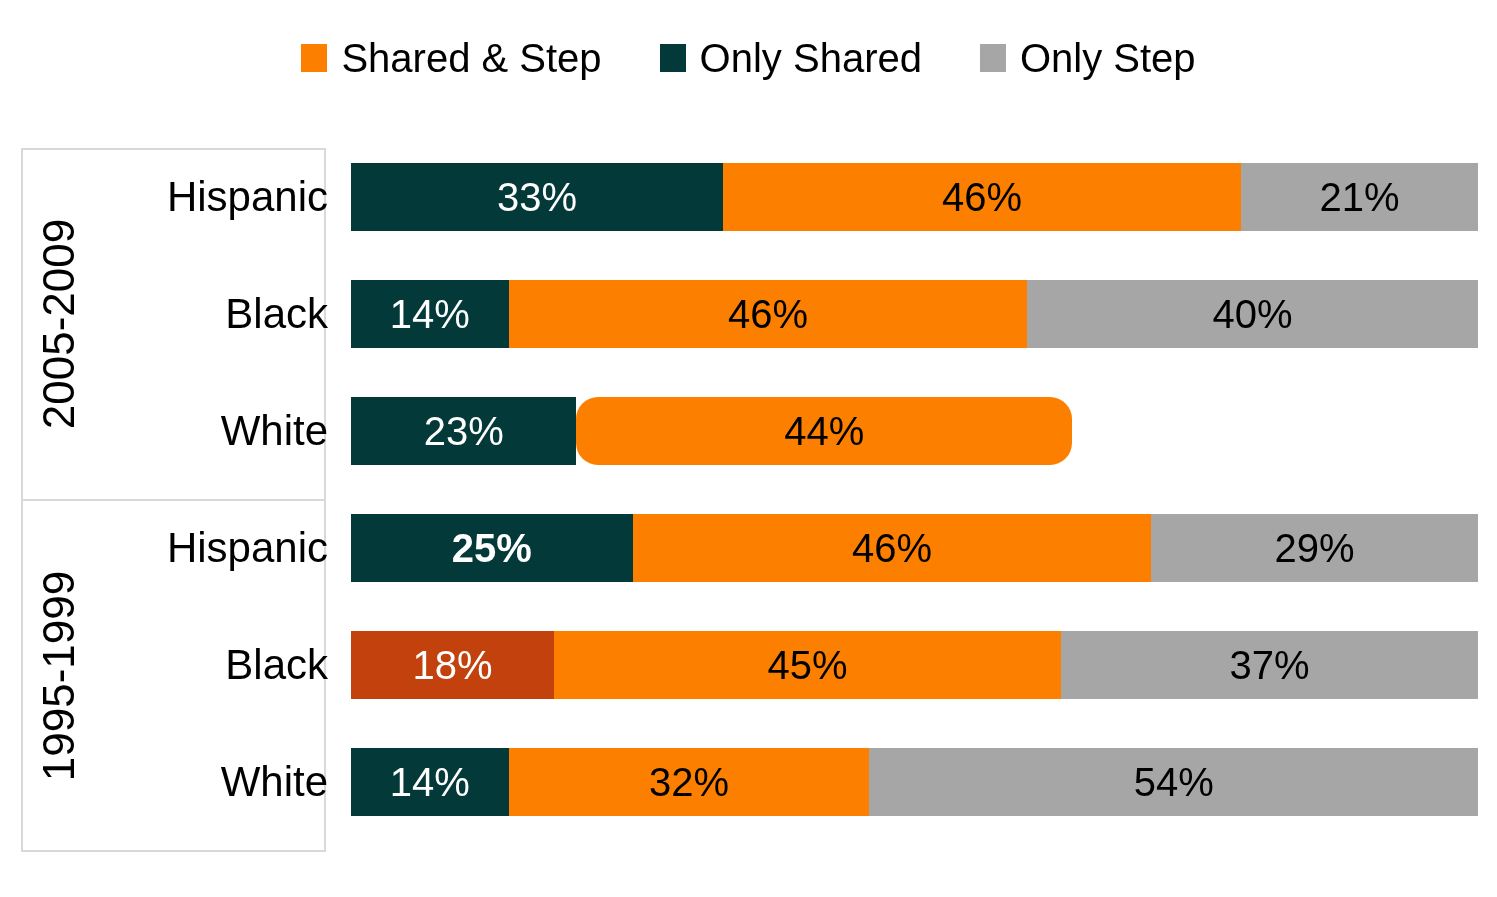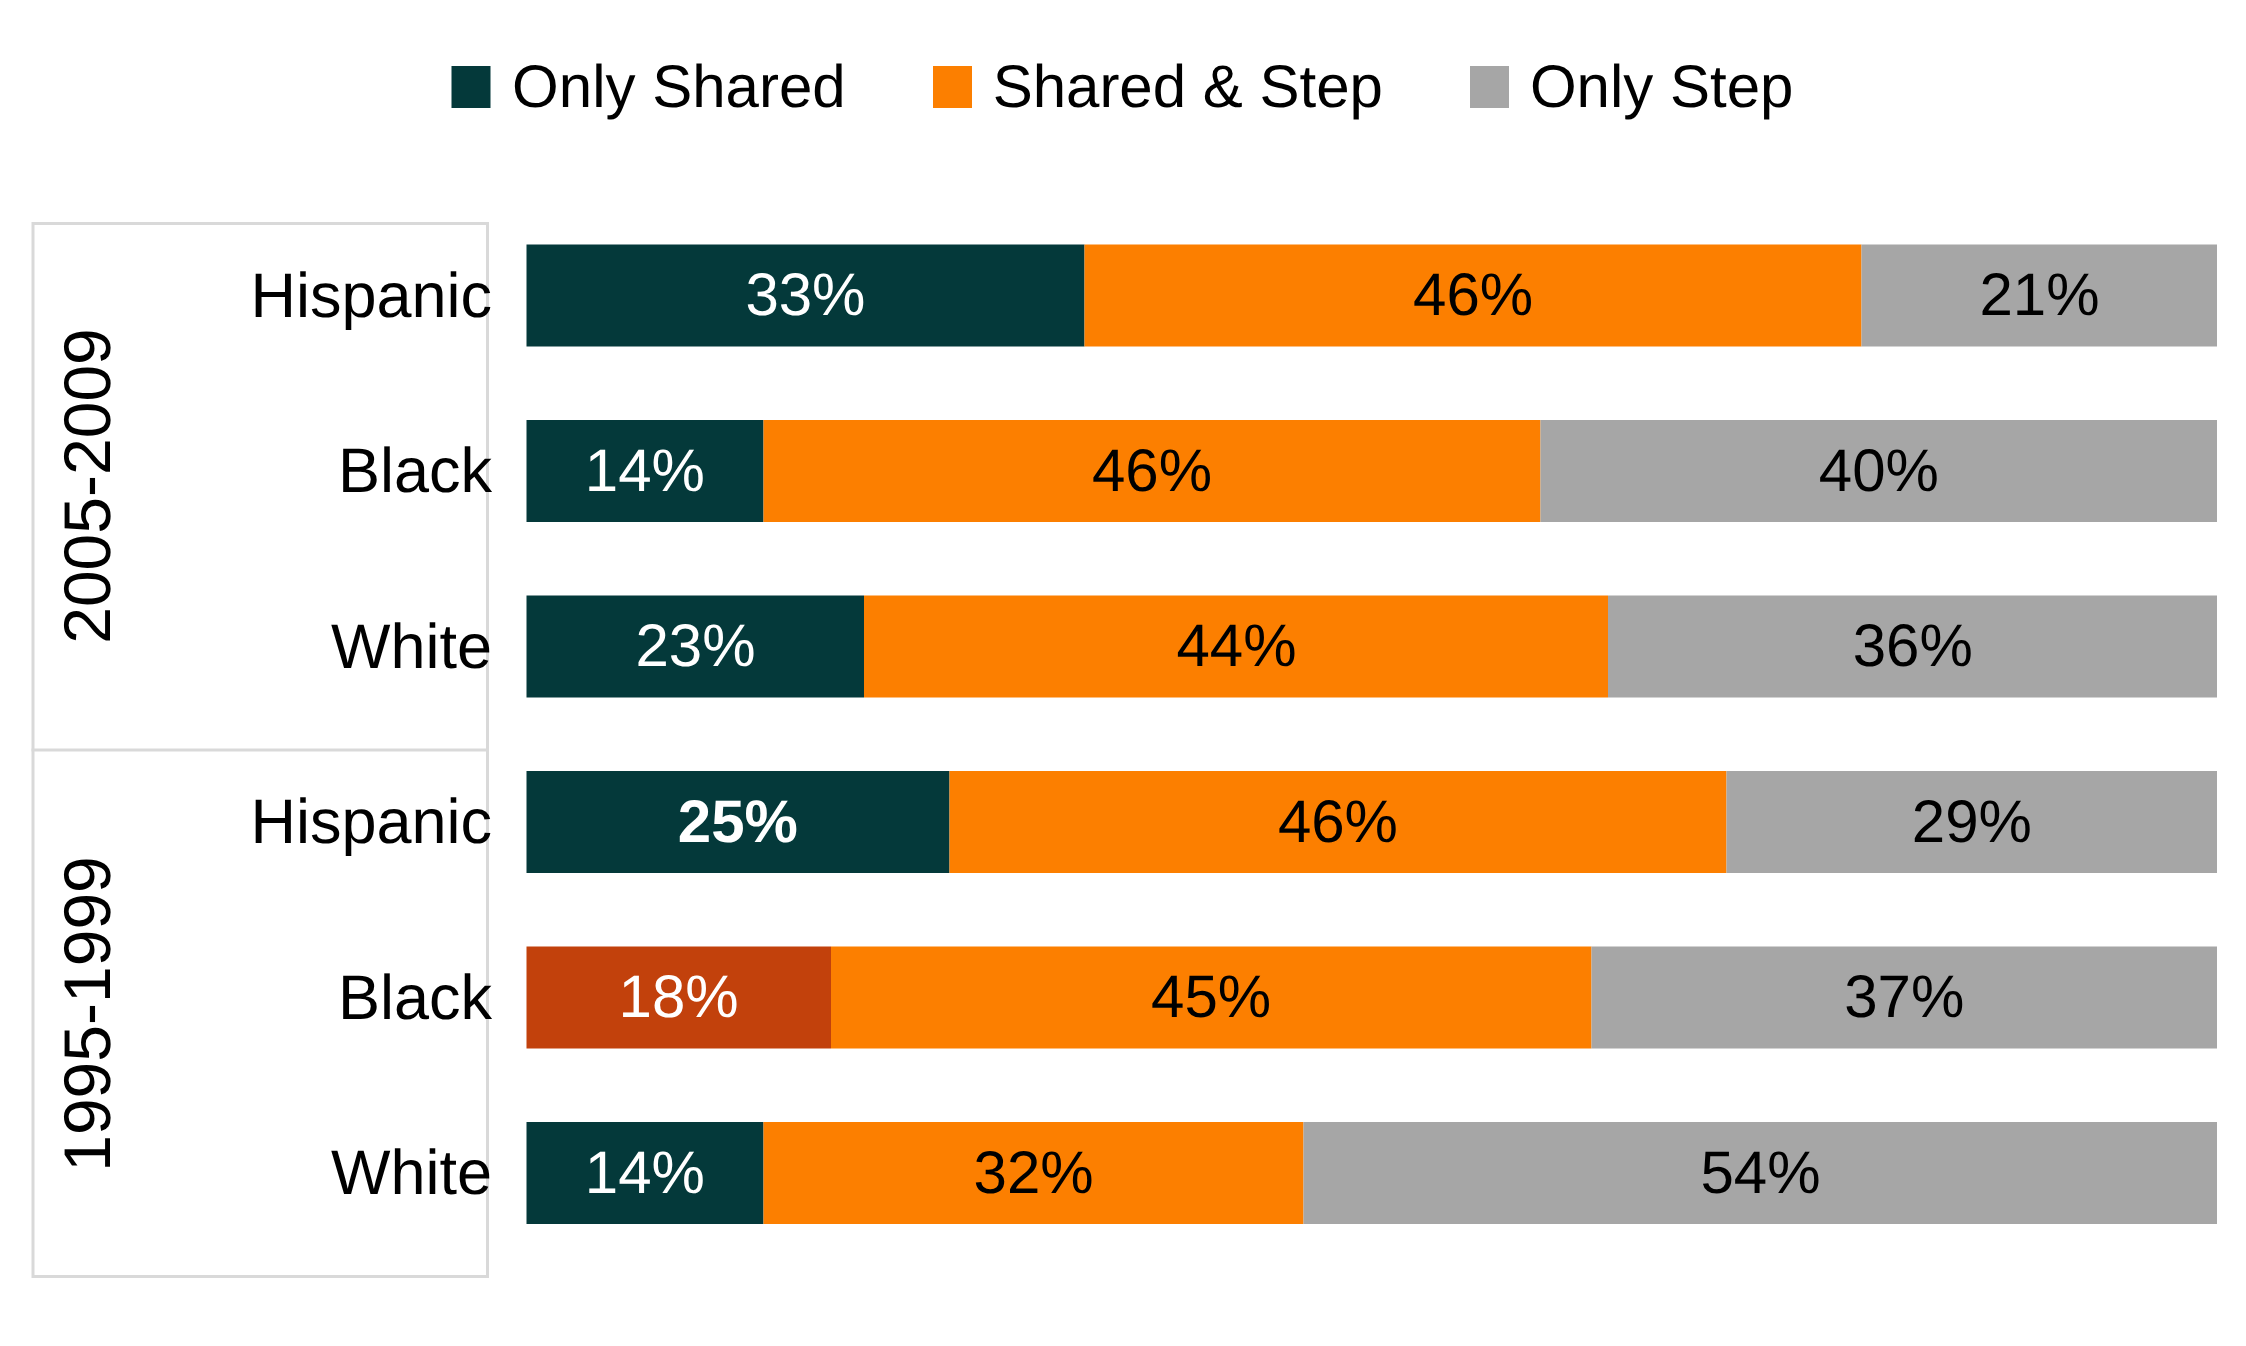--- a/index.html
+++ b/index.html
@@ -134,26 +134,26 @@
   }
   .seg-shared { color: #FFFFFF; }
   .seg-both   { color: #000000; }
   .seg-step   { color: #000000; }
 </style>
 </head>
 <body>
 
 <div id="legend">
   <div class="legend-item">
+    <span class="legend-swatch" style="background: rgb(252, 127, 0);"></span>
+    <span class="legend-label">Shared &amp; Step</span>
+  </div>
+  <div class="legend-item">
     <span class="legend-swatch" style="background: rgb(4, 57, 58);"></span>
     <span class="legend-label">Only Shared</span>
-  </div>
-  <div class="legend-item">
-    <span class="legend-swatch" style="background: rgb(252, 127, 0);"></span>
-    <span class="legend-label">Shared &amp; Step</span>
   </div>
   <div class="legend-item">
     <span class="legend-swatch" style="background: rgb(166, 166, 166);"></span>
     <span class="legend-label">Only Step</span>
   </div>
 </div>
 
 <div id="plot">
 
   <div id="axis-frame"></div>
@@ -180,22 +180,21 @@
         <div class="bar-track">
           <div class="seg seg-shared" style="background: rgb(4, 57, 58); width: 14%;">14%</div>
           <div class="seg seg-both" style="background: rgb(252, 127, 0); width: 46%;">46%</div>
           <div class="seg seg-step" style="background: rgb(166, 166, 166); width: 40%;">40%</div>
         </div>
       </div>
       <div class="bar-row" style="top: 249px;">
         <div class="row-label">White</div>
         <div class="bar-track">
           <div class="seg seg-shared" style="background: rgb(4, 57, 58); width: 20%;">23%</div>
-          <div class="seg seg-both" style="background: rgb(252, 127, 0); width: 44%;">44%</div>
-          <div class="seg seg-step" style="background: rgb(166, 166, 166); width: 36%;">36%</div>
+          <div class="seg seg-both" style="background: rgb(252, 127, 0); width: 44%; border-radius: 22px;">44%</div>
         </div>
       </div>
       <div class="bar-row" style="top: 366px;">
         <div class="row-label">Hispanic</div>
         <div class="bar-track">
           <div class="seg seg-shared" style="background: rgb(4, 57, 58); width: 25%; font-weight: bold;">25%</div>
           <div class="seg seg-both" style="background: rgb(252, 127, 0); width: 46%;">46%</div>
           <div class="seg seg-step" style="background: rgb(166, 166, 166); width: 29%;">29%</div>
         </div>
       </div>

